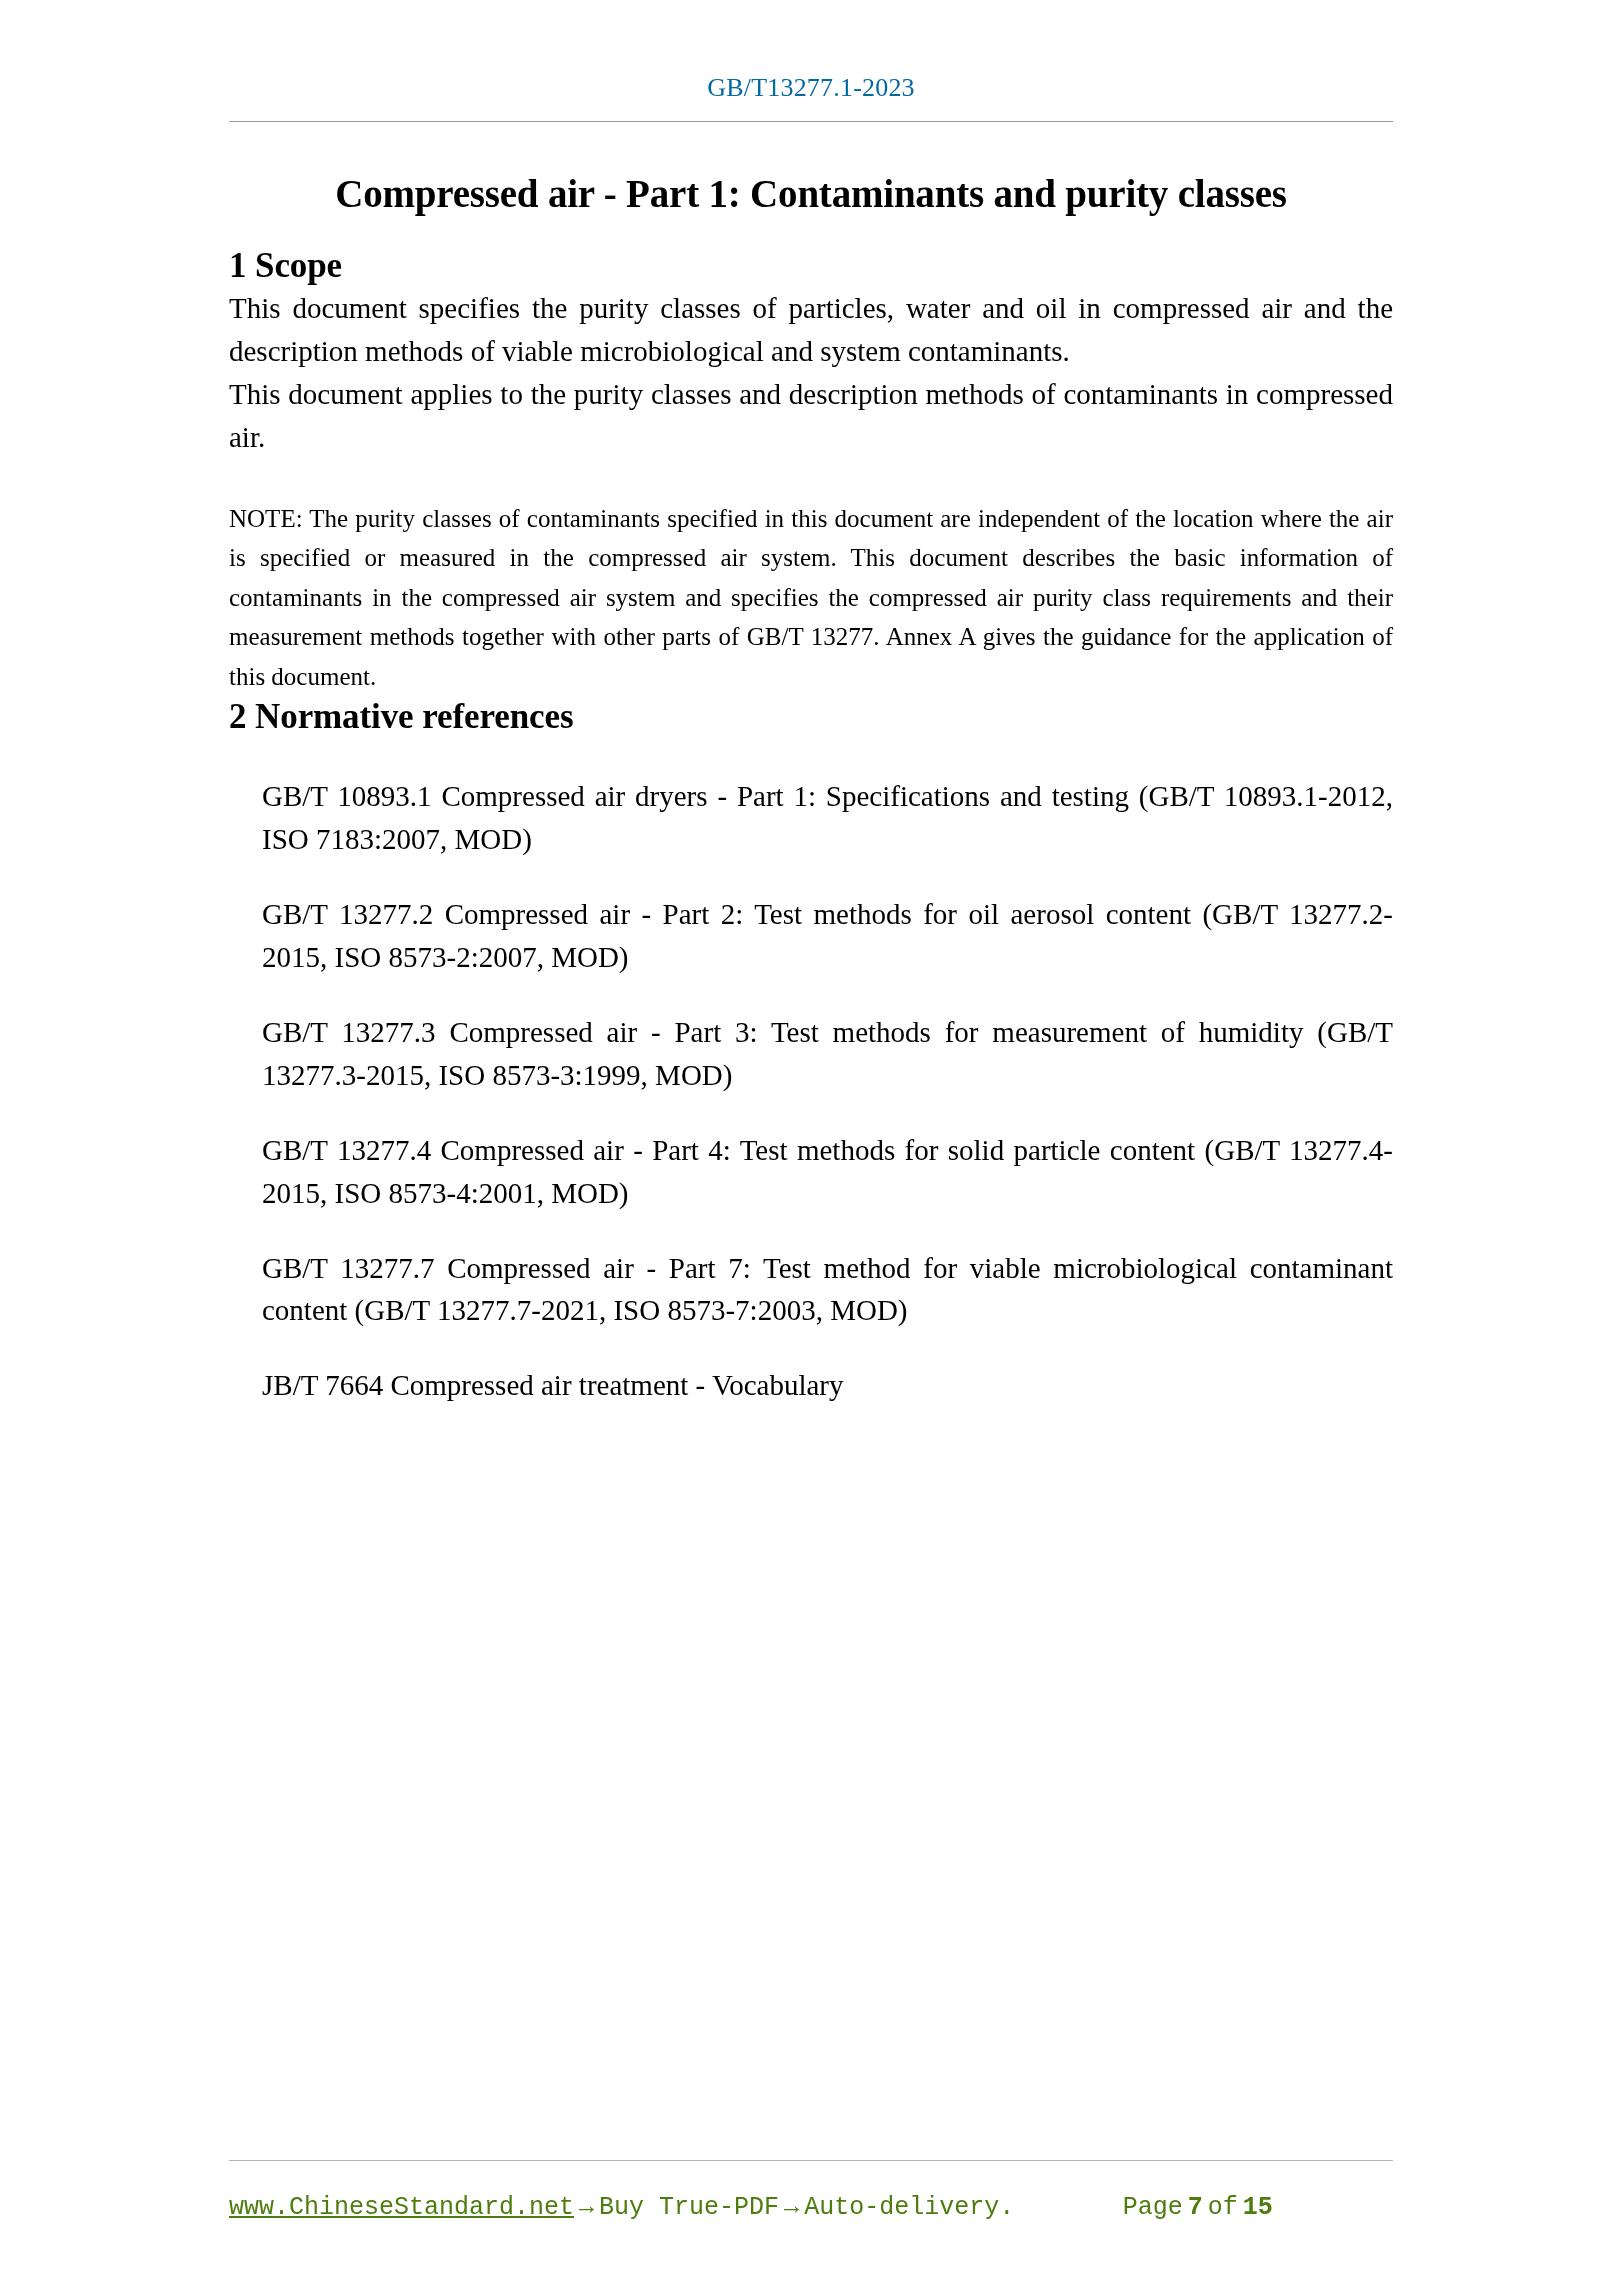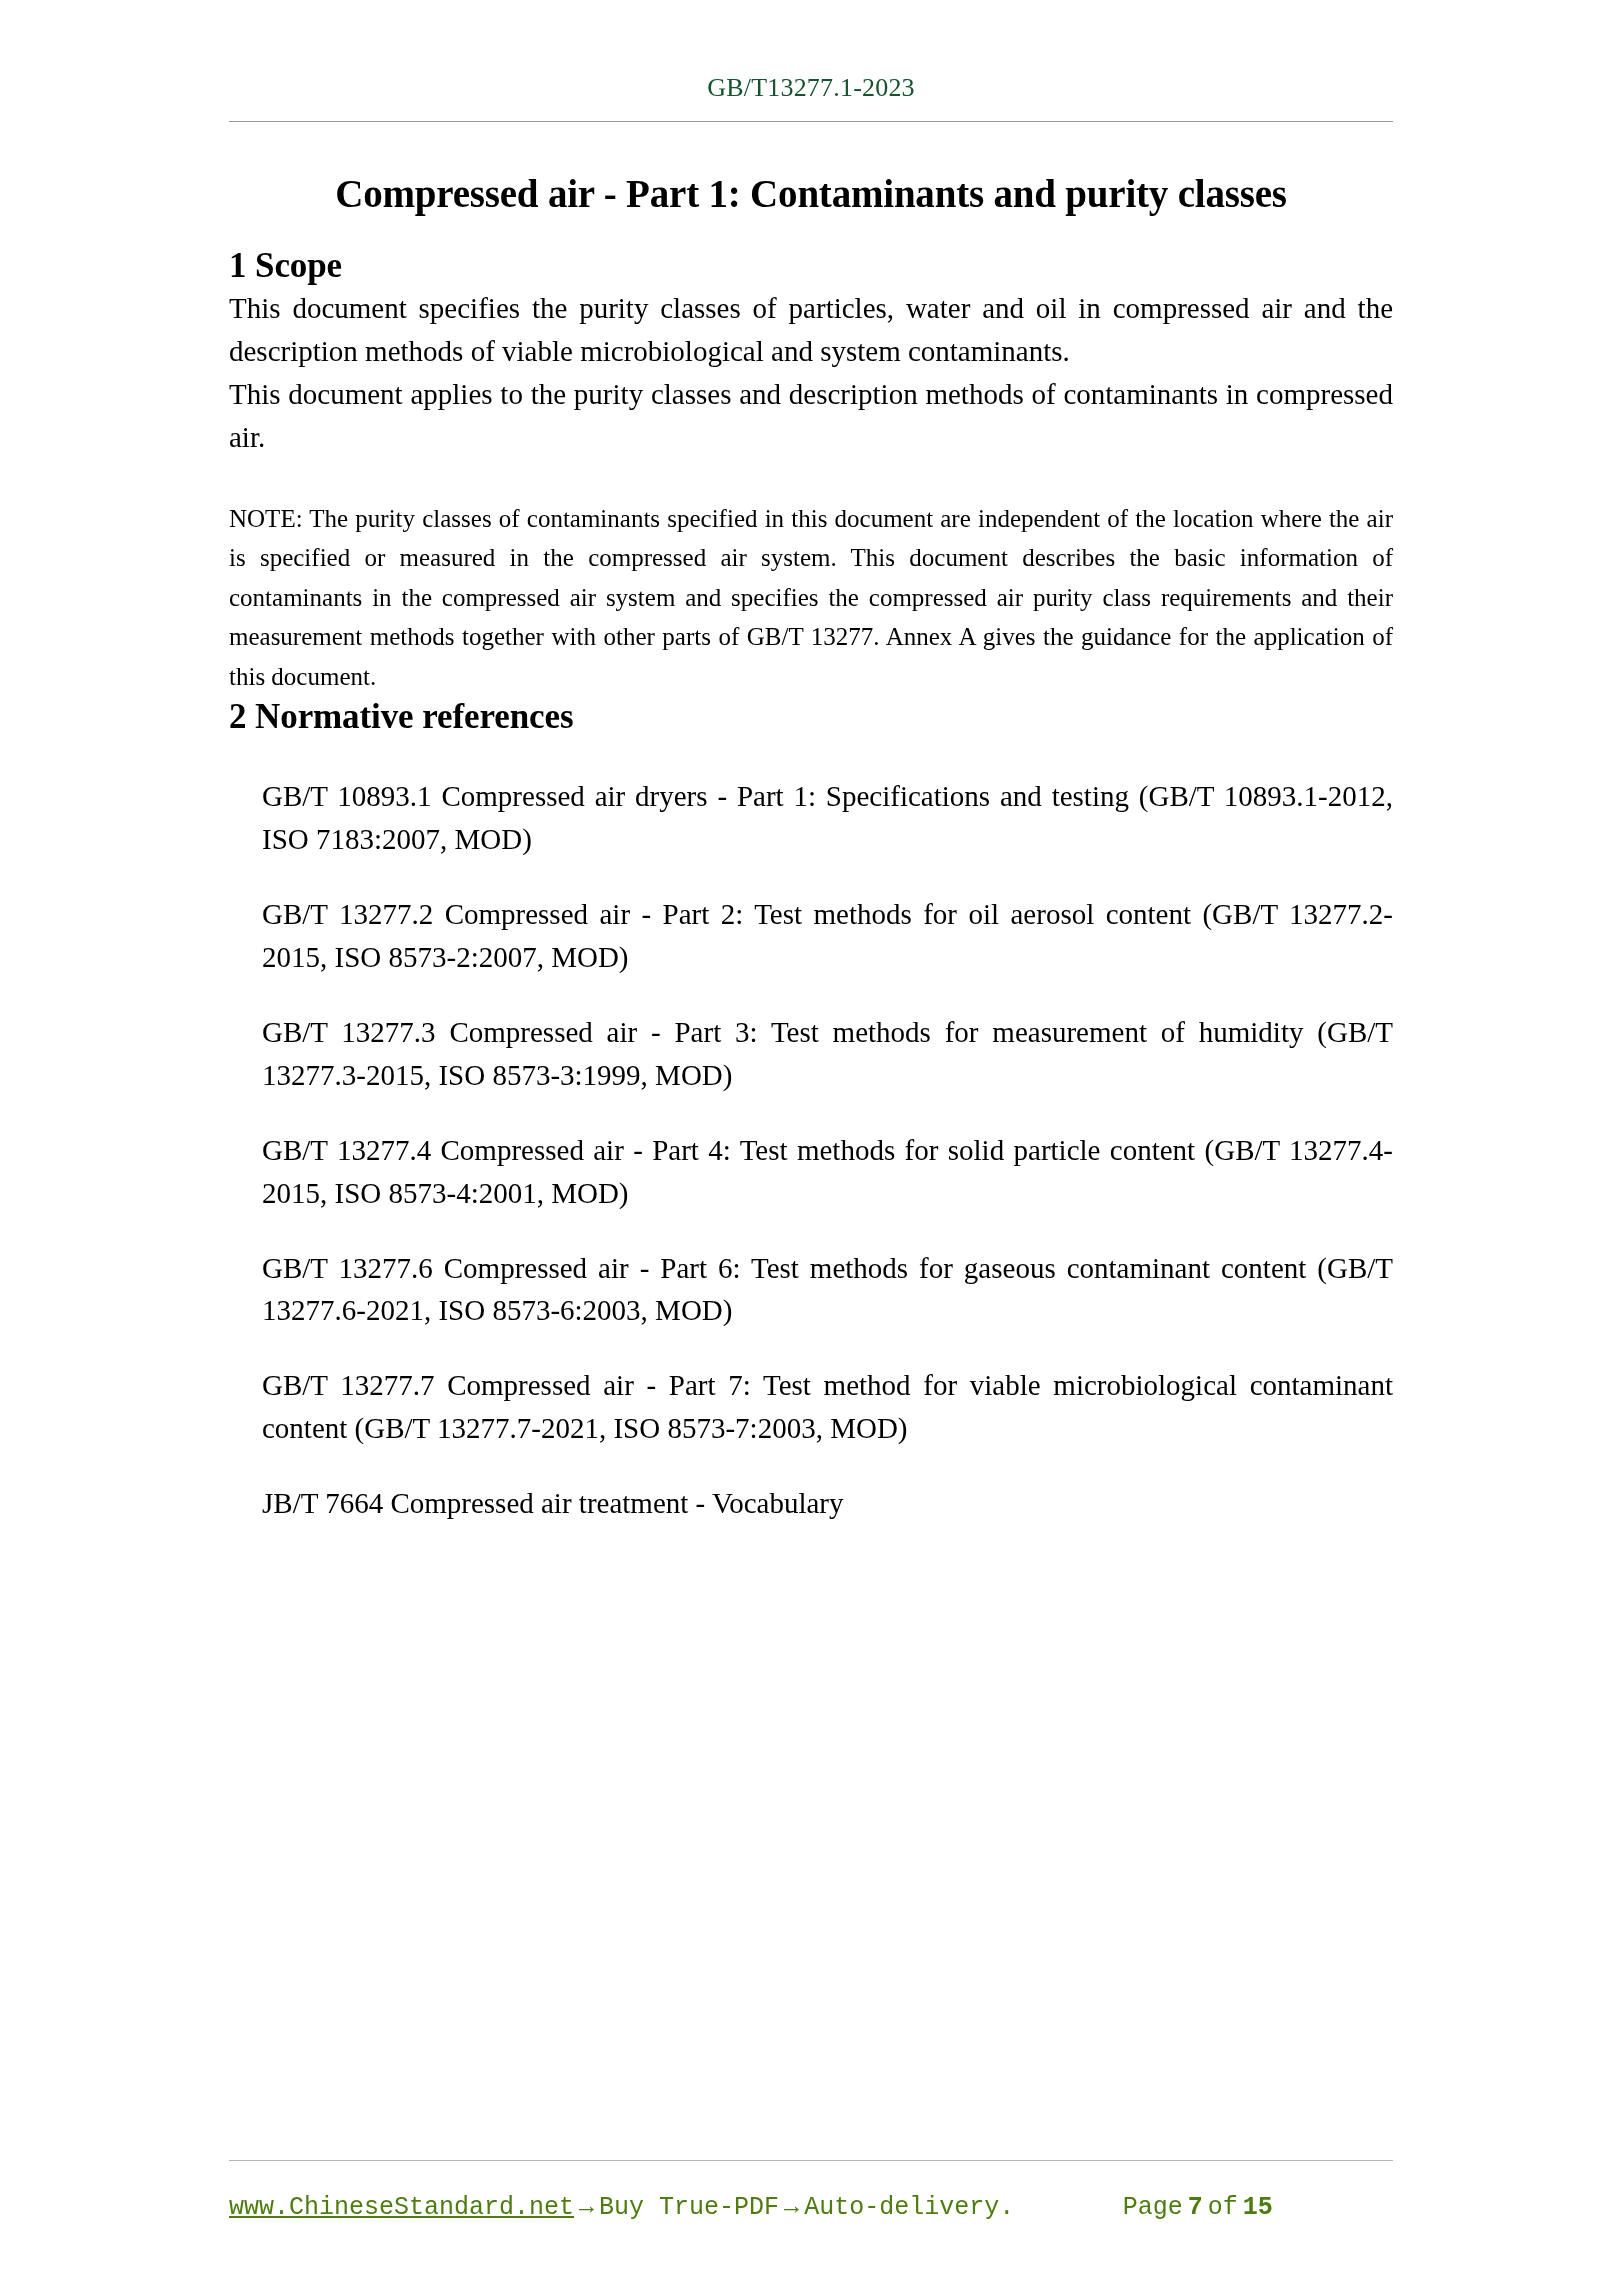--- a/index.html
+++ b/index.html
@@ -29,21 +29,21 @@
   }
 
   
   .doc-header {
     padding-top: 73px;
     text-align: center;
   }
   .doc-header-code {
     font-family: "Liberation Serif", "DejaVu Serif", serif;
     font-size: 26px;
-    color: #14532d;
+    color: #0369a1;
     letter-spacing: 0.2px;
   }
   .header-rule {
     margin-top: 18.3px;
     border-top: 1.7px solid #9a9a9a;
     width: 100%;
   }
 
   
   .doc-title {
@@ -167,21 +167,20 @@
     <p class="note-par">NOTE: The purity classes of contaminants specified in this document are independent of the location where the air is specified or measured in the compressed air system. This document describes the basic information of contaminants in the compressed air system and specifies the compressed air purity class requirements and their measurement methods together with other parts of GB/T 13277. Annex A gives the guidance for the application of this document.</p>
 
     <h2 class="section-heading heading-normative">2 Normative references</h2>
 
 
     <ul class="ref-list">
       <li class="ref-item">GB/T 10893.1 Compressed air dryers - Part 1: Specifications and testing (GB/T 10893.1-2012, ISO 7183:2007, MOD)</li>
       <li class="ref-item">GB/T 13277.2 Compressed air - Part 2: Test methods for oil aerosol content (GB/T 13277.2-2015, ISO 8573-2:2007, MOD)</li>
       <li class="ref-item">GB/T 13277.3 Compressed air - Part 3: Test methods for measurement of humidity (GB/T 13277.3-2015, ISO 8573-3:1999, MOD)</li>
       <li class="ref-item">GB/T 13277.4 Compressed air - Part 4: Test methods for solid particle content (GB/T 13277.4-2015, ISO 8573-4:2001, MOD)</li>
-      <li class="ref-item">GB/T 13277.6 Compressed air - Part 6: Test methods for gaseous contaminant content (GB/T 13277.6-2021, ISO 8573-6:2003, MOD)</li>
       <li class="ref-item">GB/T 13277.7 Compressed air - Part 7: Test method for viable microbiological contaminant content (GB/T 13277.7-2021, ISO 8573-7:2003, MOD)</li>
       <li class="ref-item no-justify">JB/T 7664 Compressed air treatment - Vocabulary</li>
     </ul>
 
   </div>
 
   <div class="doc-footer">
     <div class="footer-rule"></div>
     <div class="footer-row">
       <div class="footer-promo">

